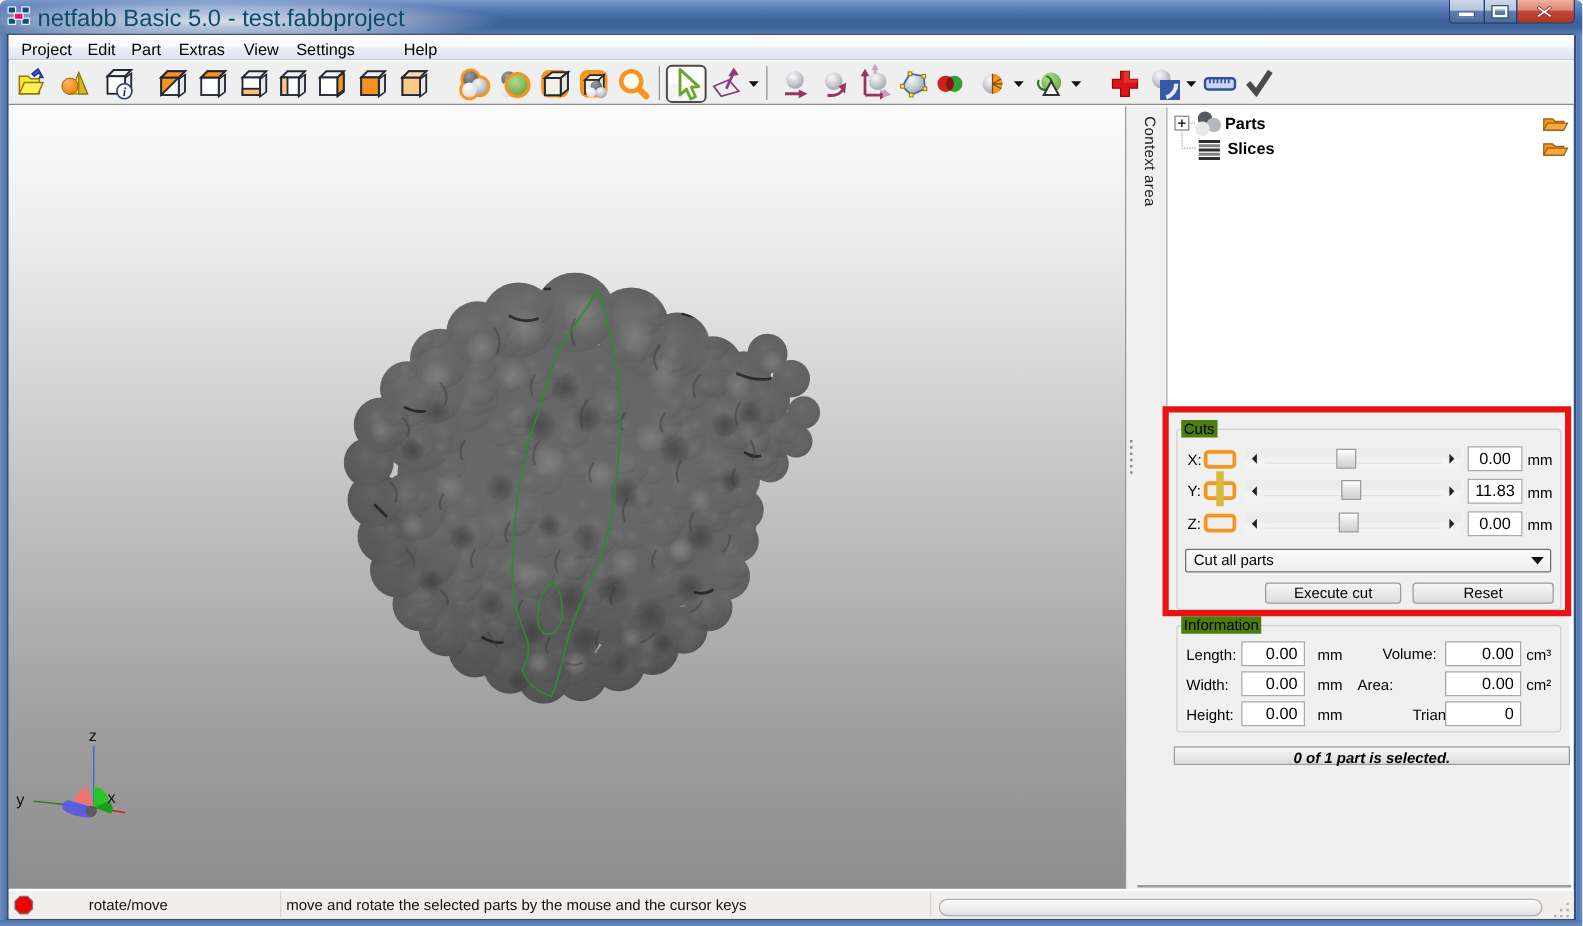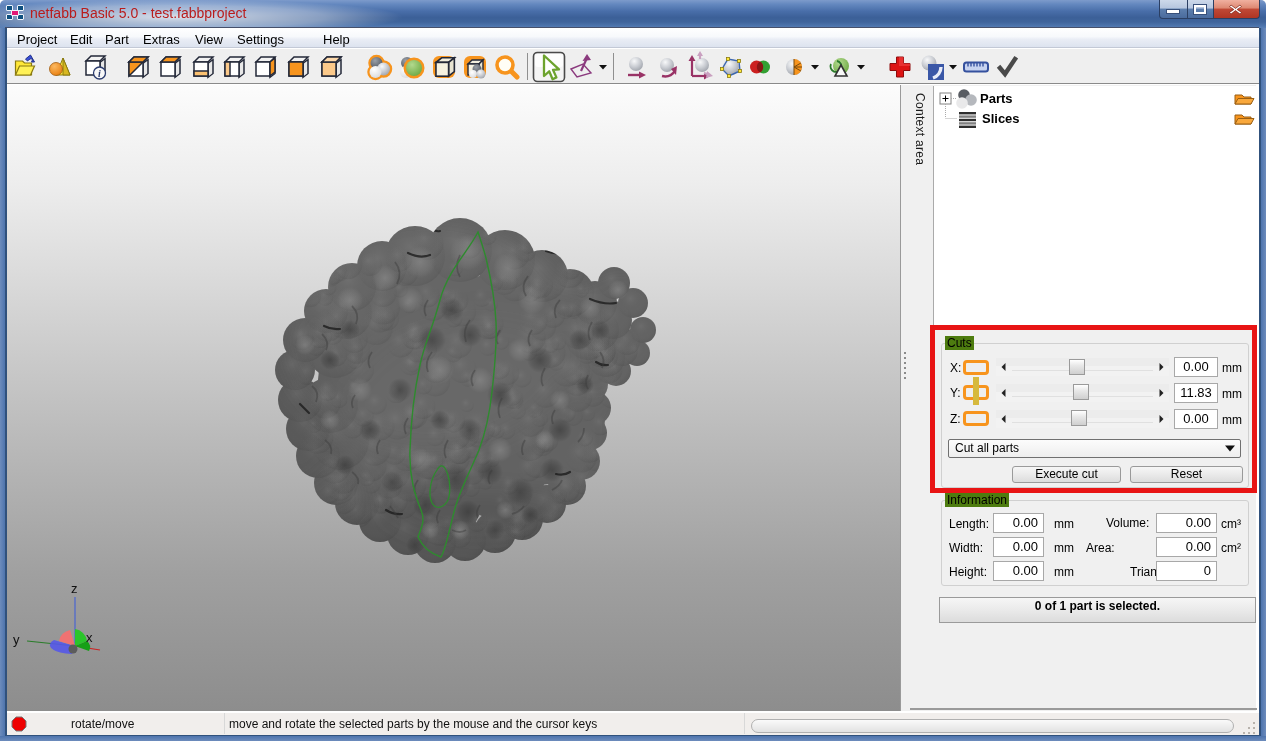--- a/index.html
+++ b/index.html
@@ -4,21 +4,21 @@
 <style>
 html,body{margin:0;padding:0;}
 body{width:1266px;height:741px;overflow:hidden;font-family:"Liberation Sans",sans-serif;background:#fff;position:relative;}
 .abs{position:absolute;}
 
 #titlebar{left:0;top:0;width:1266px;height:28px;
  background:linear-gradient(180deg,#7d9bcb 0%,#6488bf 15%,#496ea9 40%,#3c6098 62%,#3f649b 78%,#4d74ac 92%,#587fb6 100%);
  border-radius:5px 5px 0 0;}
 #titleglow{left:0;top:0;width:560px;height:28px;border-radius:5px 0 0 0;
  background:radial-gradient(ellipse 300px 23px at 175px 17px,rgba(255,255,255,0.8) 0%,rgba(255,255,255,0.38) 50%,rgba(255,255,255,0) 76%);}
-#titletext{left:30px;top:5px;font-size:14px;color:#b91c1c;white-space:nowrap;}
+#titletext{left:30px;top:5px;font-size:19px;color:#0c4a6e;white-space:nowrap;}
 
 .nflogo{left:6px;top:5px;width:18px;height:16px;}
 .nfsq{position:absolute;background:#0e4f7e;border:1px solid #eef3fa;border-radius:1px;width:5px;height:4px;}
 .nfpink{position:absolute;background:#e21774;border:1px solid #eef3fa;border-radius:1px;width:6px;height:4px;left:5px;top:5px;}
 
 .wbtn{top:0;height:19px;border:1px solid #2b3f63;border-top:none;box-sizing:border-box;}
 #btnmin{left:1159px;width:29px;border-radius:0 0 0 4px;background:linear-gradient(180deg,#cdd9ea 0%,#b6c6de 45%,#5d7fae 50%,#4a6b9d 100%);}
 #btnmax{left:1187px;width:27px;background:linear-gradient(180deg,#cdd9ea 0%,#b6c6de 45%,#5d7fae 50%,#4a6b9d 100%);}
 #btncls{left:1213px;width:47px;border-radius:0 0 4px 0;background:linear-gradient(180deg,#f0b0a0 0%,#dd8872 45%,#c04936 50%,#b03523 100%);}
 .glyph{position:absolute;color:#fff;}
@@ -899,21 +899,21 @@
 <div class="rowlbl" style="left:1054px;top:541px;">mm</div>
 <div class="rowlbl" style="left:1054px;top:565px;">mm</div>
 <div class="rowlbl" style="left:1086px;top:516px;margin-left:20px;">Volume:</div>
 <div class="rowlbl" style="left:1086px;top:541px;">Area:</div>
 <div class="rowlbl" style="left:1086px;top:565px;margin-left:44px;">Triangles:</div>
 <div class="ibox" style="left:1156px;top:513px;width:61px;">0.00</div>
 <div class="ibox" style="left:1156px;top:537px;width:61px;">0.00</div>
 <div class="ibox" style="left:1156px;top:561px;width:61px;">0</div>
 <div class="rowlbl" style="left:1221px;top:517px;">cm³</div>
 <div class="rowlbl" style="left:1221px;top:541px;">cm²</div>
-<div class="btn" style="left:939px;top:597px;width:317px;height:26px;line-height:17px;font-weight:bold;border-radius:0;">0 of 1 part is selected.</div>
+<div class="btn" style="left:939px;top:597px;width:317px;height:15px;line-height:17px;font-weight:bold;border-radius:0;font-style:italic;">0 of 1 part is selected.</div>
 <div class="abs" style="left:910px;top:708px;width:347px;height:2px;background:#9a9a9a;"></div>
 
 <div class="abs" id="statusbar"></div>
 <svg class="abs" style="left:11px;top:716px;" width="16" height="16" viewBox="0 0 16 16">
  <polygon points="5,1 11,1 15,5 15,11 11,15 5,15 1,11 1,5" fill="#ee0000" stroke="#777"></polygon>
 </svg>
 <div class="stext" style="left:31px;margin-left:40px;">rotate/move</div>
 <div class="abs" style="left:224px;top:713px;width:1px;height:21px;background:#d8d8d8;"></div>
 <div class="stext" style="left:229px;">move and rotate the selected parts by the mouse and the cursor keys</div>
 <div class="abs" style="left:744px;top:713px;width:1px;height:21px;background:#d8d8d8;"></div>

